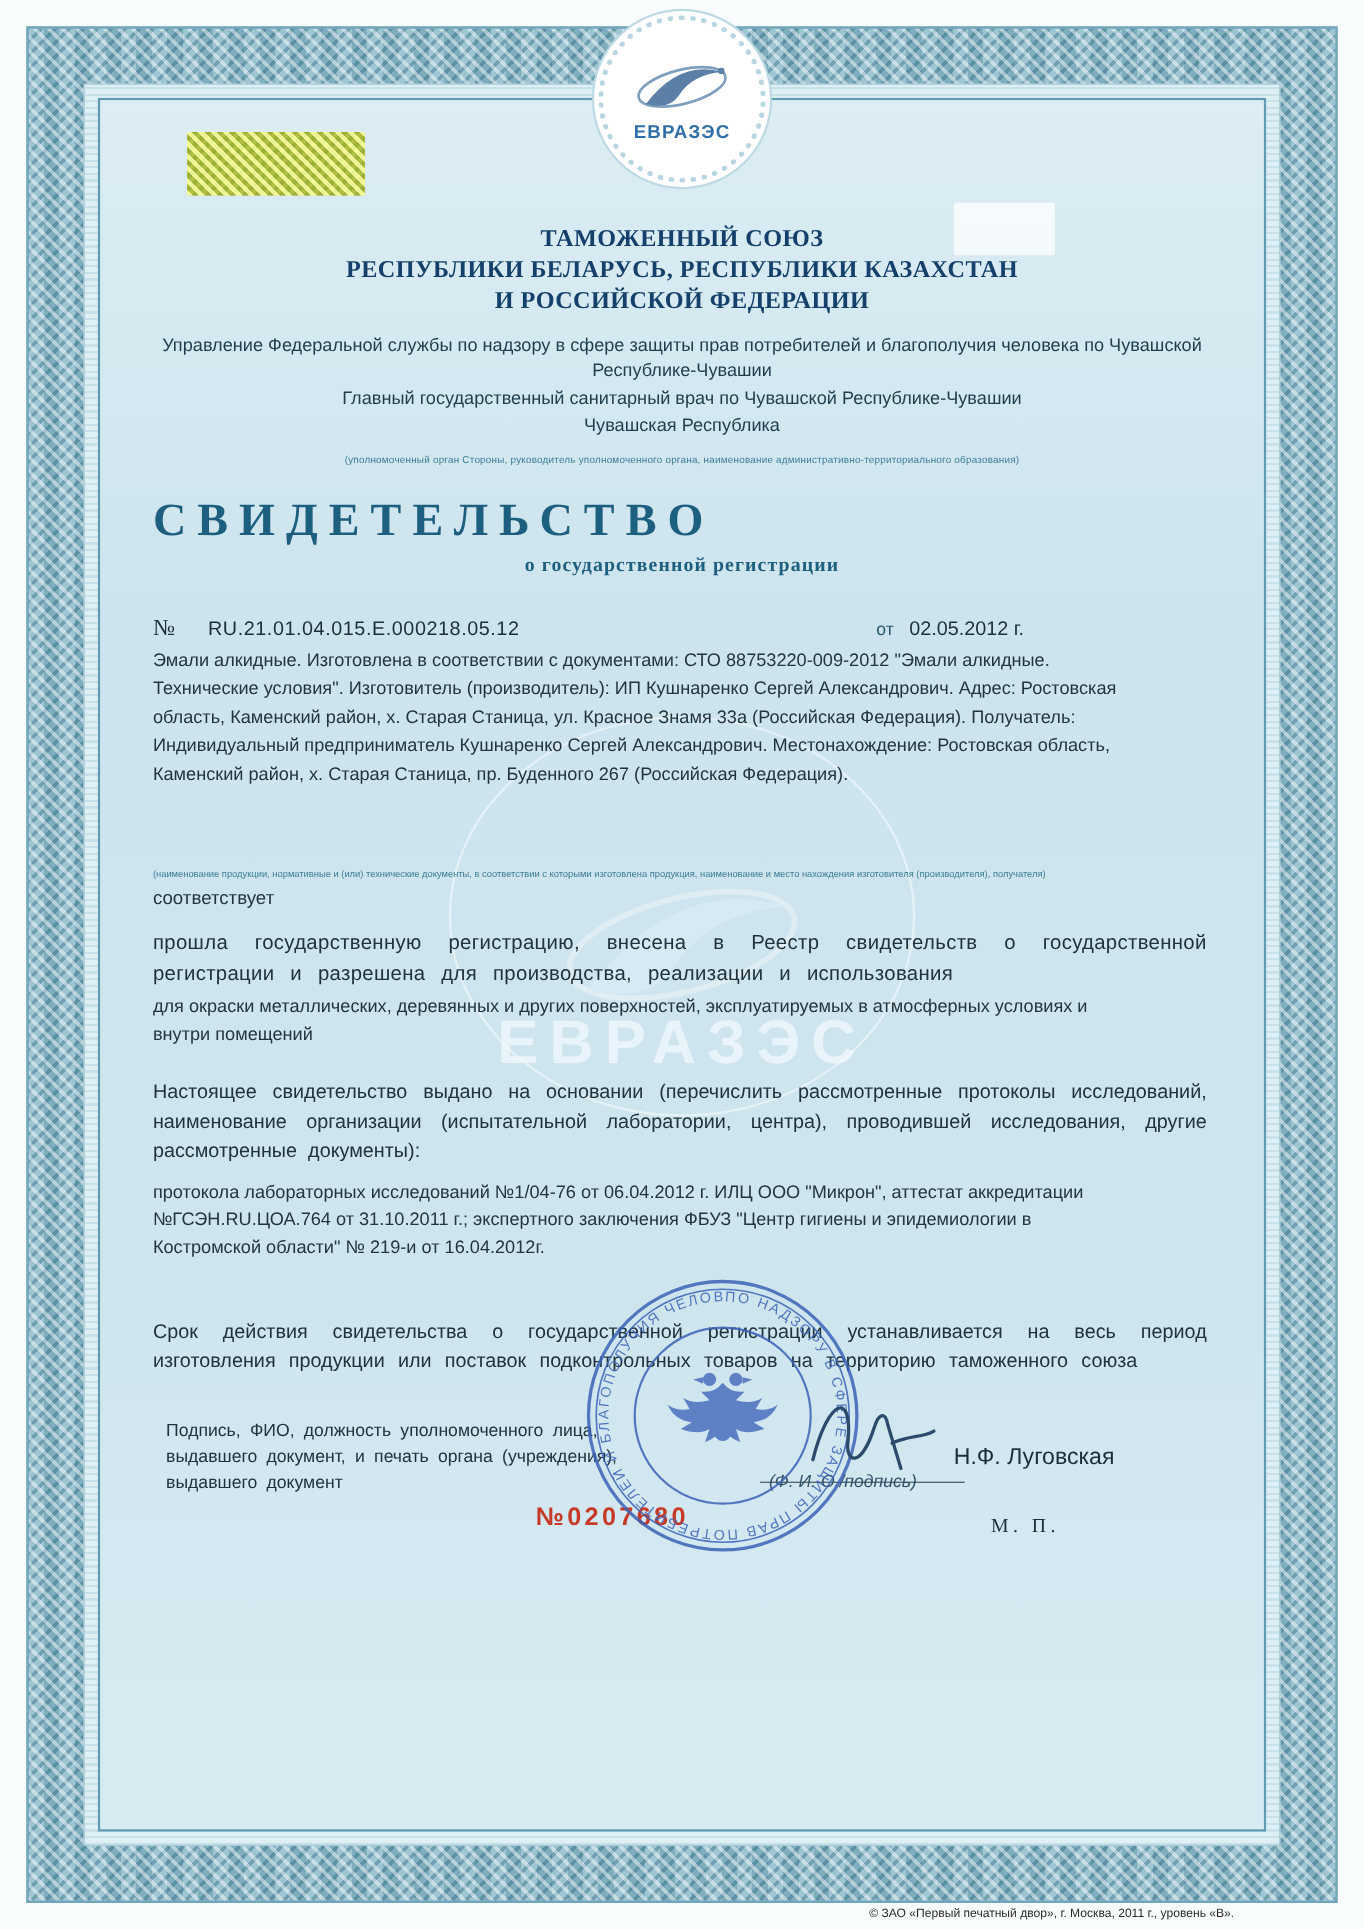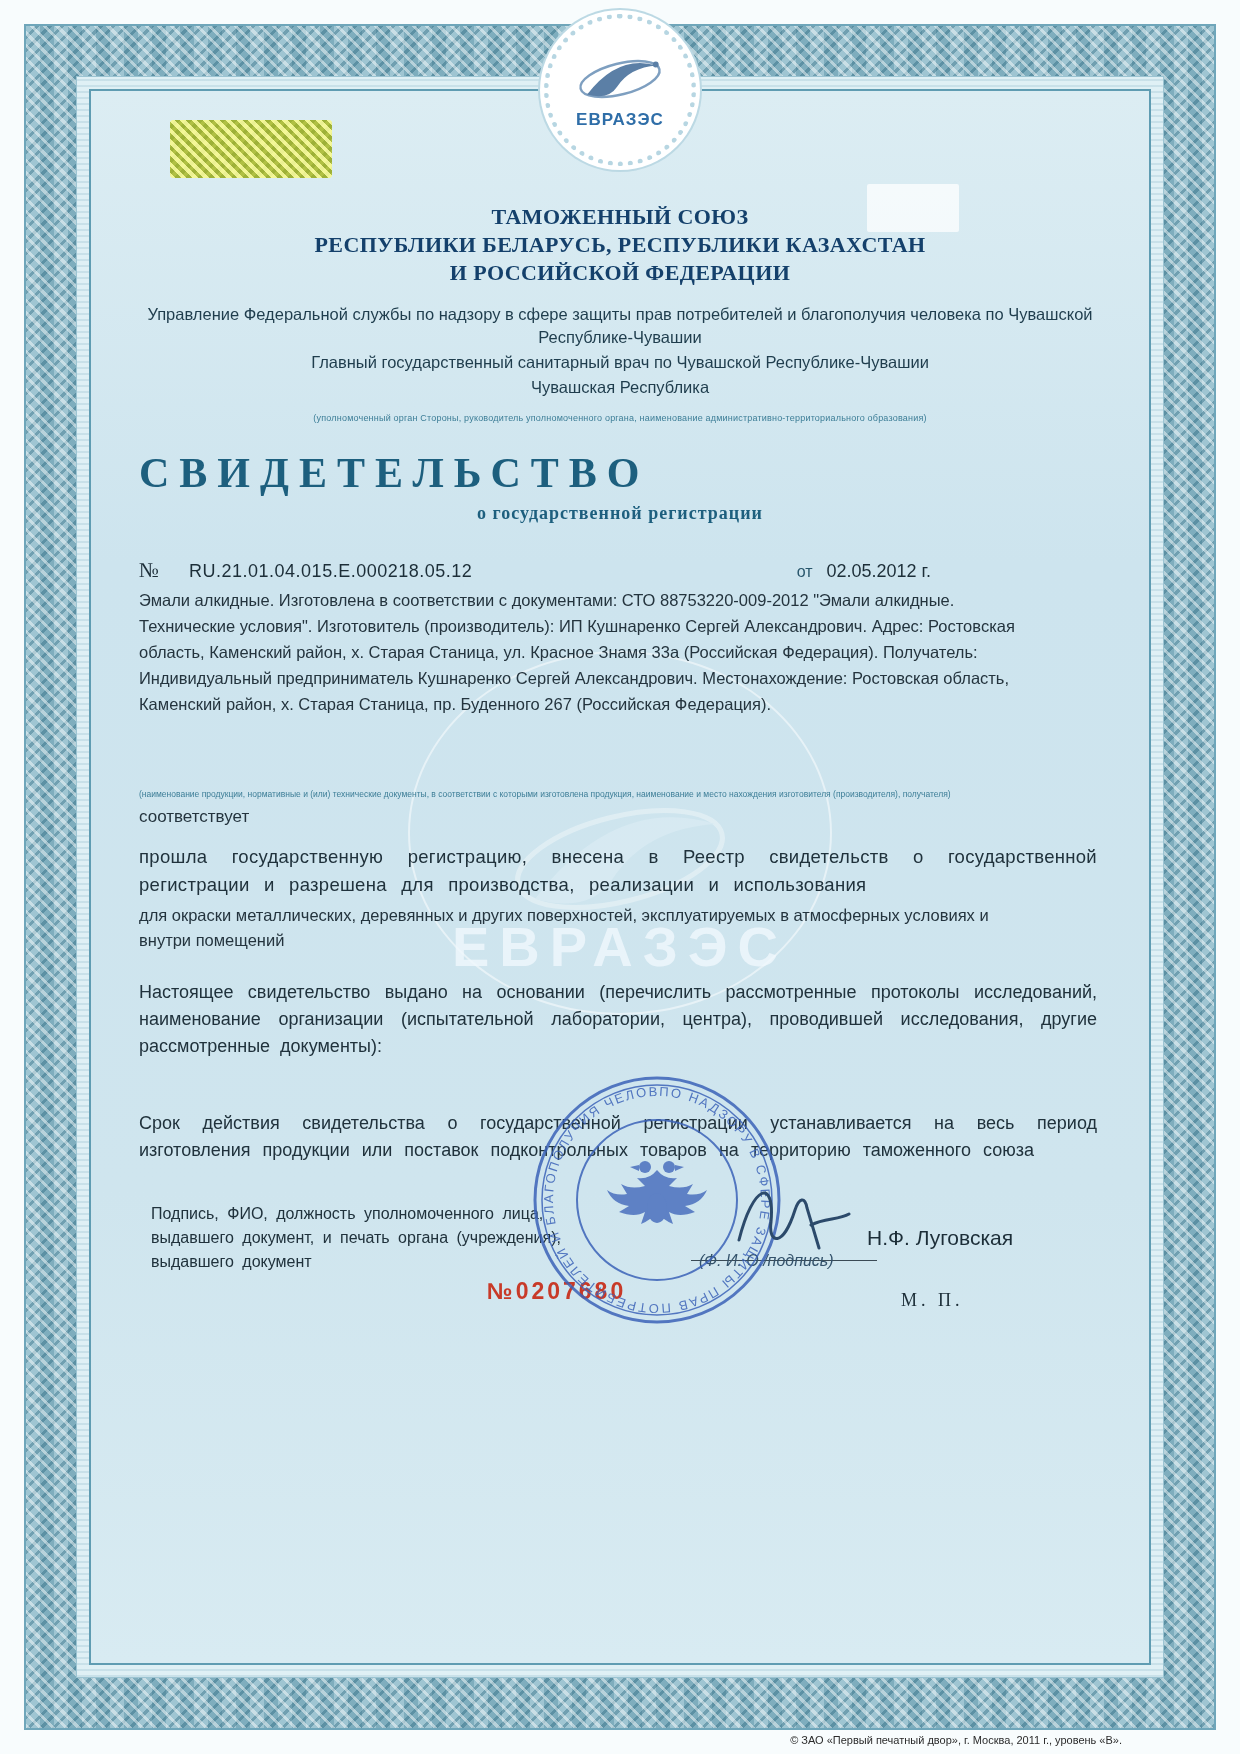--- a/index.html
+++ b/index.html
@@ -133,20 +133,21 @@
           <div class="product-text">Эмали алкидные. Изготовлена в соответствии с документами: СТО 88753220-009-2012 "Эмали алкидные. Технические условия". Изготовитель (производитель): ИП Кушнаренко Сергей Александрович. Адрес: Ростовская область, Каменский район, х. Старая Станица, ул. Красное Знамя 33а (Российская Федерация).  Получатель: Индивидуальный предприниматель Кушнаренко Сергей Александрович. Местонахождение: Ростовская область, Каменский район, х. Старая Станица, пр. Буденного 267 (Российская Федерация).</div>
 
           <div class="note2">(наименование продукции, нормативные и (или) технические документы, в соответствии с которыми изготовлена продукция, наименование и место нахождения изготовителя (производителя), получателя)</div>
 
           <div class="conform-label">соответствует</div>
 
           <div class="stretch">прошла государственную регистрацию, внесена в Реестр свидетельств о государственной регистрации и разрешена для производства, реализации и использования</div>
           <div class="usage-text">для окраски металлических, деревянных и других поверхностей, эксплуатируемых в атмосферных условиях и внутри помещений</div>
 
           <div class="basis-intro">Настоящее свидетельство выдано на основании (перечислить рассмотренные протоколы исследований, наименование организации (испытательной лаборатории, центра), проводившей исследования, другие рассмотренные документы):</div>
+          <div class="basis-text">протокола лабораторных исследований №1/04-76 от 06.04.2012 г. ИЛЦ ООО "Микрон", аттестат аккредитации №ГСЭН.RU.ЦОА.764 от 31.10.2011 г.; экспертного заключения ФБУЗ "Центр гигиены и эпидемиологии в Костромской области" № 219-и от 16.04.2012г.</div>
 
           <div class="validity">Срок действия свидетельства о государственной регистрации устанавливается на весь период изготовления продукции или поставок подконтрольных товаров на территорию таможенного союза</div>
 
           <div class="sig-area">
 
             <svg class="stamp" width="260" height="260" viewBox="0 0 260 260">
               <circle cx="130" cy="130" r="122" fill="none" stroke="#3c63b8" stroke-width="3"></circle>
               <circle cx="130" cy="130" r="115" fill="none" stroke="#3c63b8" stroke-width="1.5"></circle>
               <circle cx="130" cy="130" r="80" fill="none" stroke="#3c63b8" stroke-width="2"></circle>
               <defs>

